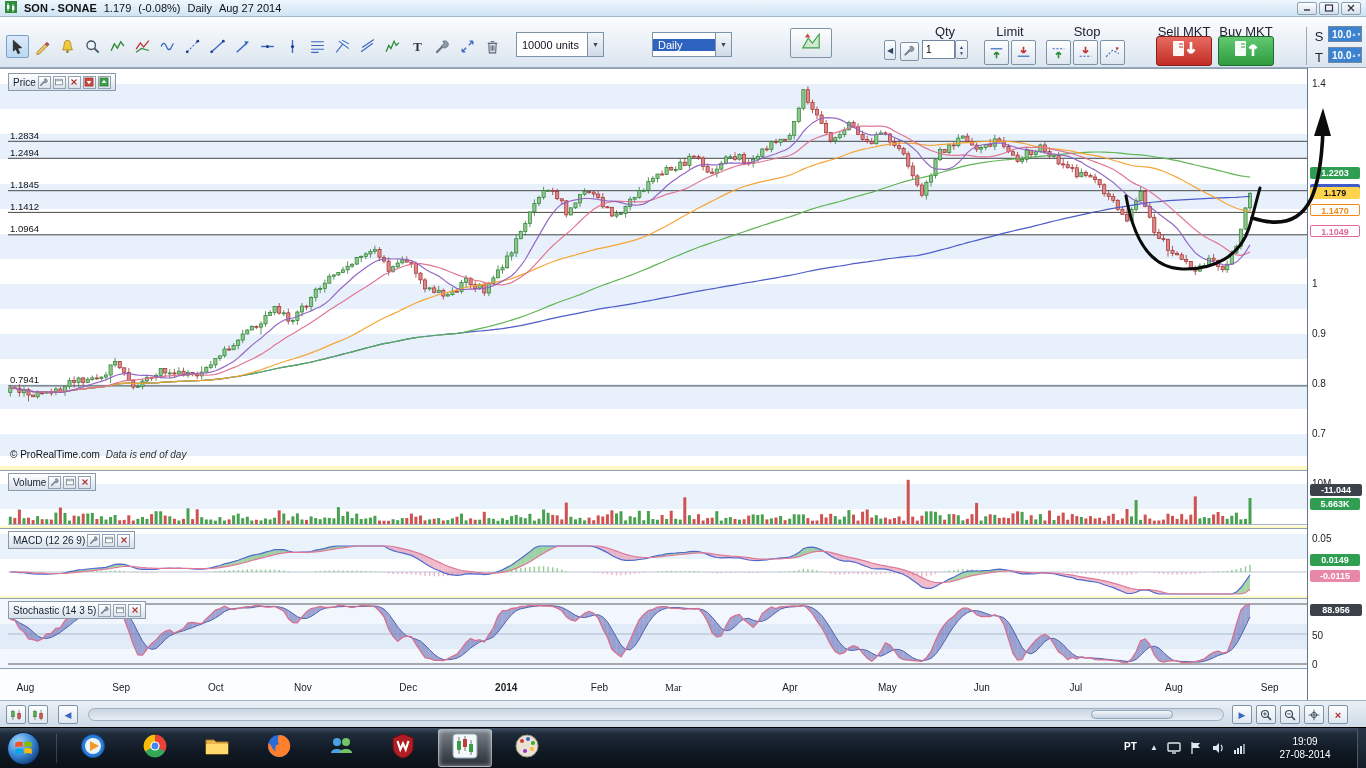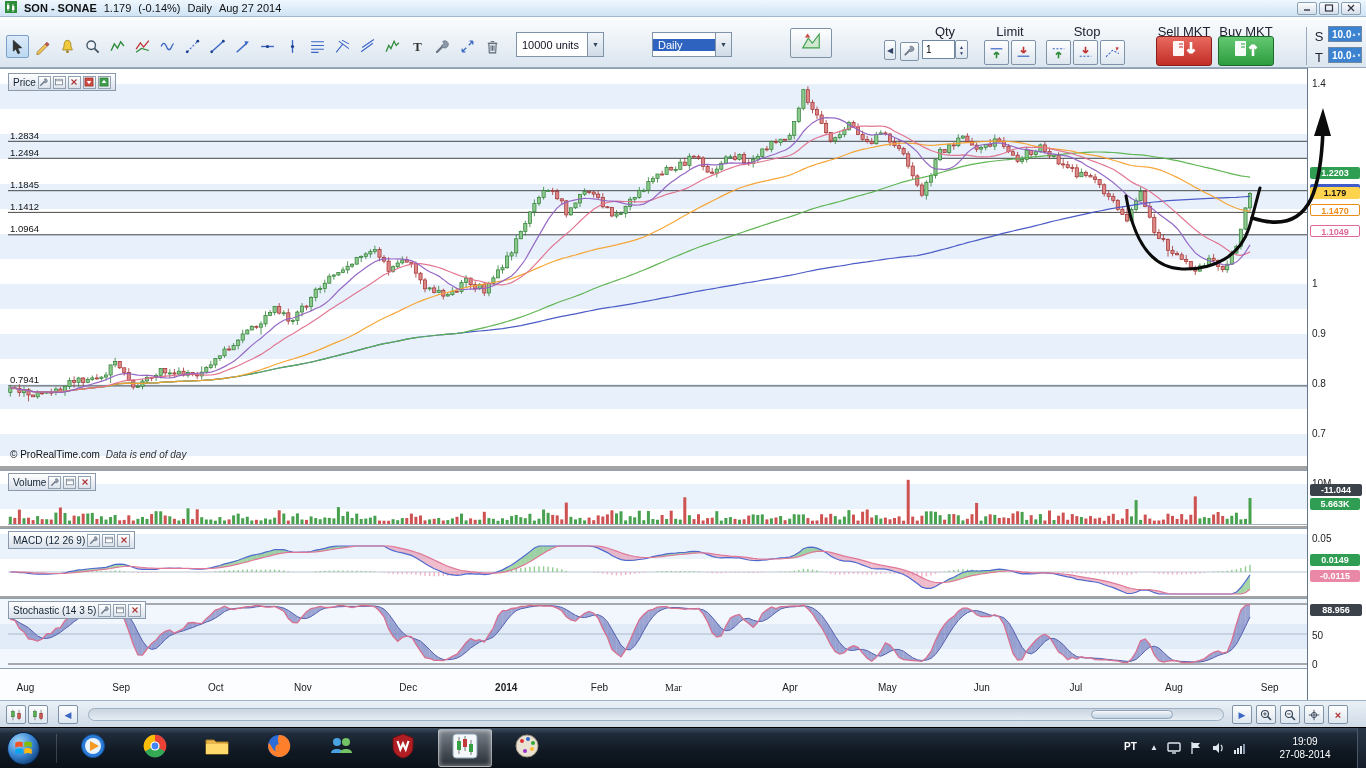--- a/index.html
+++ b/index.html
@@ -1,18 +1,18 @@
 <!DOCTYPE html>
 <html><head>
 <meta charset="utf-8">
 <style>
 *{margin:0;padding:0;box-sizing:border-box}
 html,body{width:1366px;height:768px;overflow:hidden}
 body{font-family:"Liberation Sans",sans-serif;background:#888}
-#screen{position:relative;width:1366px;height:768px;overflow:hidden;background:#a3a3a3}
+#screen{position:relative;width:1366px;height:768px;overflow:hidden;background:#fef9c3}
 .ab{position:absolute}
 
 .titlebar{left:0;top:0;width:1366px;height:17px;background:linear-gradient(#eff7fe,#cfe3f4);border-bottom:1px solid #9fb6cc;display:flex;align-items:center;gap:7px;padding:0 5px;font-size:11px;color:#111}
 .titlebar b{font-weight:bold}
 .winbtn{width:20px;height:13px;border:1px solid #8ca0b4;background:linear-gradient(#fcfdfe,#d4dfea);display:flex;align-items:center;justify-content:center;border-radius:2px}
 
 .toolbar{left:0;top:17px;width:1366px;height:51px;background:linear-gradient(#fbfdfe,#dbe5ef);border-bottom:1px solid #98a9bb}
 #tools{position:absolute;left:6px;top:18px;display:flex;gap:2px}
 .tool{width:23px;height:23px;border:1px solid transparent;border-radius:2px;display:flex;align-items:center;justify-content:center}
 .tool.sel{border-color:#7aa0c8;background:linear-gradient(#dcebfa,#bcd8f2)}
@@ -62,21 +62,21 @@
 
   <div class="titlebar ab">
     <span><svg width="12" height="12" viewBox="0 0 12 12">
           <rect x="0" y="0" width="12" height="12" fill="#2e8b3a"></rect>
           <path d="M3 2 V10 M8 3 V11" stroke="#d9f2d9" stroke-width="1"></path>
           <rect x="2" y="4" width="2.4" height="4" fill="#fff"></rect>
           <rect x="7" y="5" width="2.4" height="4" fill="#fff"></rect>
         </svg></span>
     <b>SON - SONAE</b>
     <span>1.179</span>
-    <span>(-0.14%)</span>
+    <span>(-0.08%)</span>
     <span>Daily</span>
     <span>Aug 27 2014</span>
     <span style="margin-left:auto;display:flex;gap:2px">
       <span class="winbtn">
           <svg width="10" height="8" viewBox="0 0 10 8">
             <path d="M2 6 H8" stroke="#334" stroke-width="1.4"></path>
           </svg>
         </span>
       <span class="winbtn">
           <svg width="10" height="8" viewBox="0 0 10 8">

